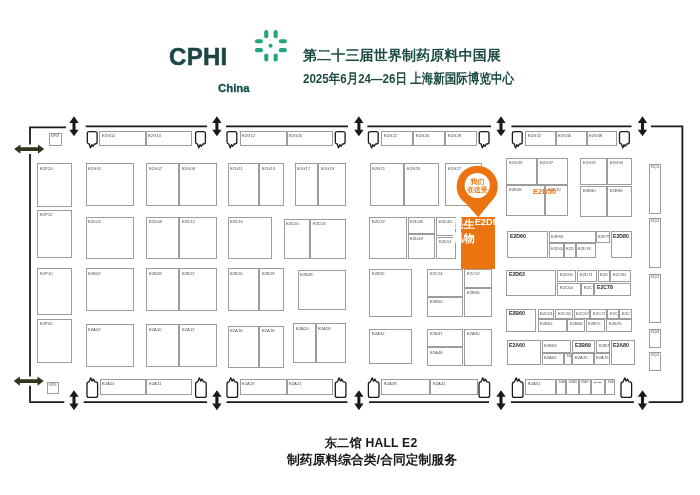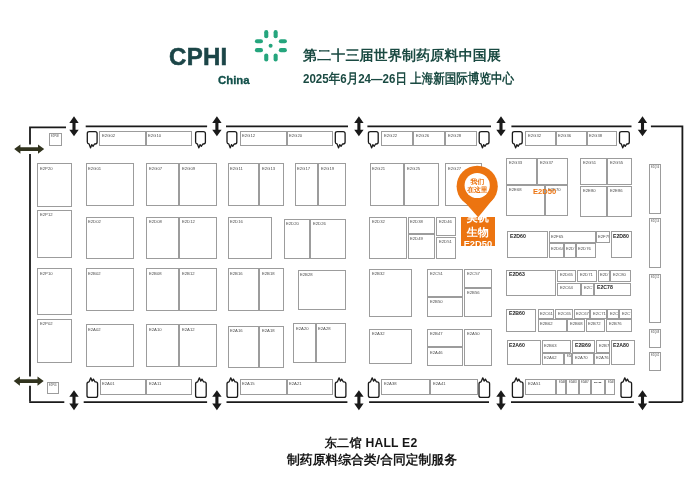--- a/index.html
+++ b/index.html
@@ -2,21 +2,21 @@
 <html><head><meta charset="utf-8"><style>
 html,body{margin:0;padding:0;}
 body{width:700px;height:495px;background:#fff;position:relative;overflow:hidden;font-family:"Liberation Sans",sans-serif;}
 .bo{position:absolute;background:#fff;border:0.7px solid #9c9c9c;box-sizing:border-box;color:#4c4c4c;line-height:1;font-size:8.4px;padding:1.3px 0 0 1.6px;white-space:nowrap;overflow:hidden;}.bo span{display:inline-block;vertical-align:top;font-size:8.4px;transform:scale(0.5);transform-origin:0 0;}
 .big{color:#1d1d1d;} .big span{font-weight:bold;font-size:10.4px;}
 svg.ov{position:absolute;left:0;top:0;}
 </style></head><body>
 
 <div style="position:absolute;left:169px;top:43.2px;font-size:24px;font-weight:bold;color:#1b4547;letter-spacing:0.3px;-webkit-text-stroke:0.55px #1b4547;">CPHI</div>
 
-<div style="position:absolute;left:218px;top:74px;width:30px;text-align:center;font-size:11.4px;font-weight:bold;color:#12504a;-webkit-text-stroke:0.3px #12504a;">China</div>
+<div style="position:absolute;left:218px;top:82px;width:30px;text-align:center;font-size:11.4px;font-weight:bold;color:#12504a;-webkit-text-stroke:0.3px #12504a;">China</div>
 
 <svg class="ov" width="700" height="495" style="pointer-events:none">
 <rect x="264.2" y="30.1" width="4.1" height="8.1" rx="2.05" fill="#25a57d"></rect>
     <rect x="273.6" y="30.1" width="4.1" height="8.1" rx="2.05" fill="#25a57d"></rect>
     <rect x="264.2" y="53.4" width="4.1" height="8.1" rx="2.05" fill="#25a57d"></rect>
     <rect x="273.6" y="53.4" width="4.1" height="8.1" rx="2.05" fill="#25a57d"></rect>
     <rect x="254.9" y="39.2" width="8.1" height="4.1" rx="2.05" fill="#25a57d"></rect>
     <rect x="254.9" y="48.1" width="8.1" height="4.1" rx="2.05" fill="#25a57d"></rect>
     <rect x="278.8" y="39.2" width="8.1" height="4.1" rx="2.05" fill="#25a57d"></rect>
     <rect x="278.8" y="48.1" width="8.1" height="4.1" rx="2.05" fill="#25a57d"></rect>
@@ -258,21 +258,21 @@
 <div class="bo" style="left:556.0px;top:378.6px;width:10.3px;height:16.0px;"><span style="font-size:5.2px">E2A61</span></div>
 
 <div class="bo" style="left:566.3px;top:378.6px;width:12.6px;height:16.0px;"><span style="font-size:5.2px">E2A63</span></div>
 
 <div class="bo" style="left:578.9px;top:378.6px;width:12.5px;height:16.0px;"><span style="font-size:5.2px">E2A67</span></div>
 
 <div class="bo big" style="left:591.4px;top:378.6px;width:13.7px;height:16.0px;"><span style="font-size:4.8px">E2A65</span></div>
 
 <div class="bo" style="left:605.1px;top:378.6px;width:10.3px;height:16.0px;"><span style="font-size:5.2px">E2A79</span></div>
 
-<div style="position:absolute;left:460.5px;top:216.7px;width:34.7px;height:29px;background:#ec7410;color:#fff;font-weight:bold;text-align:center;font-size:11px;line-height:1.28;display:flex;flex-direction:column;justify-content:center;">
+<div style="position:absolute;left:460.5px;top:216.7px;width:34.7px;height:52px;background:#ec7410;color:#fff;font-weight:bold;text-align:center;font-size:11px;line-height:1.28;display:flex;flex-direction:row;justify-content:center;">
     <div style="margin-top:-1px">昊帆</div>
     <div>生物</div>
     <div style="font-size:9.3px;margin-top:0.5px;">E2D50</div>
   </div>
 
 <div style="position:absolute;left:533px;top:187px;font-size:7.6px;font-weight:bold;color:#ec7410;">E2D50</div>
 <svg class="ov" width="700" height="495">
 <defs>
 <path id="doorT" d="M1.0,2.6 Q1.0,0.7 3.0,0.7 L8.8,0.7 Q10.8,0.7 10.8,2.6 L10.8,11.1 Q10.8,13.1 8.8,13.1 L8.2,13.1 L6.7,15.4 L5.5,13.7 L4.3,17.0 L2.8,13.1 Q1.0,12.9 1.0,11.1 Z" fill="#fff" stroke="#1a1a1a" stroke-width="1.3" stroke-linejoin="round"></path>
 <path id="doorB" d="M1.0,18.0 Q1.0,20.0 3.0,20.0 L9.6,20.0 Q11.6,20.0 11.6,18.0 L11.6,6.4 Q11.6,4.4 9.6,4.4 L8.9,4.4 L7.4,1.7 L6.1,3.7 L4.8,0.4 L3.1,4.4 Q1.0,4.6 1.0,6.4 Z" fill="#fff" stroke="#1a1a1a" stroke-width="1.3" stroke-linejoin="round"></path>

